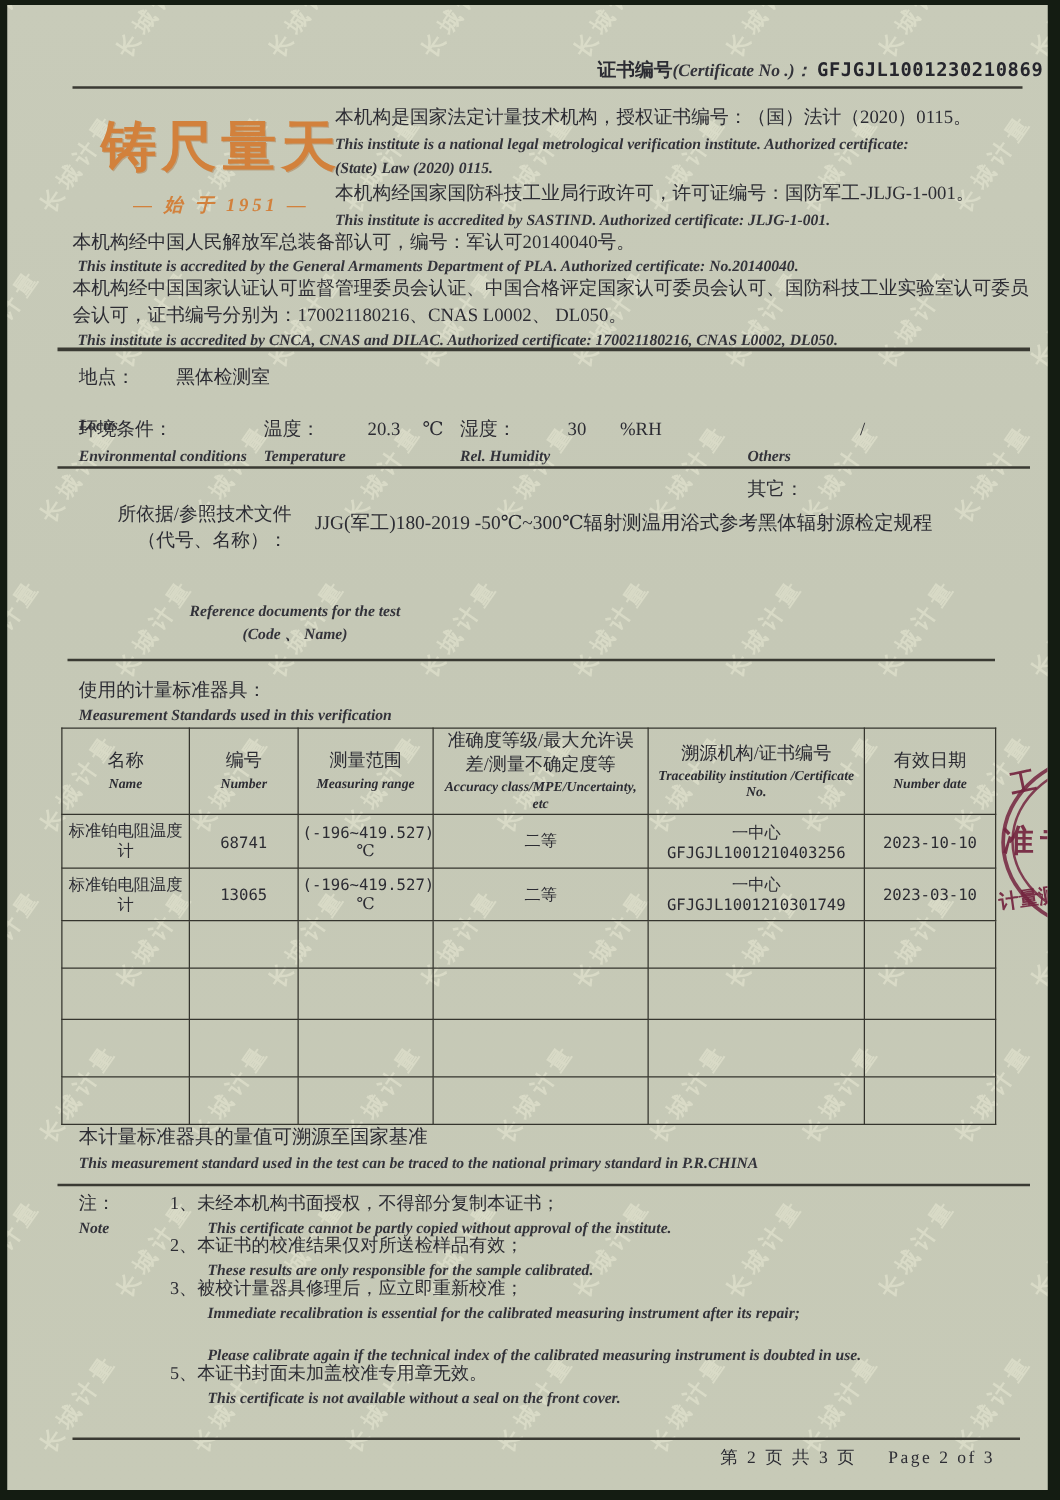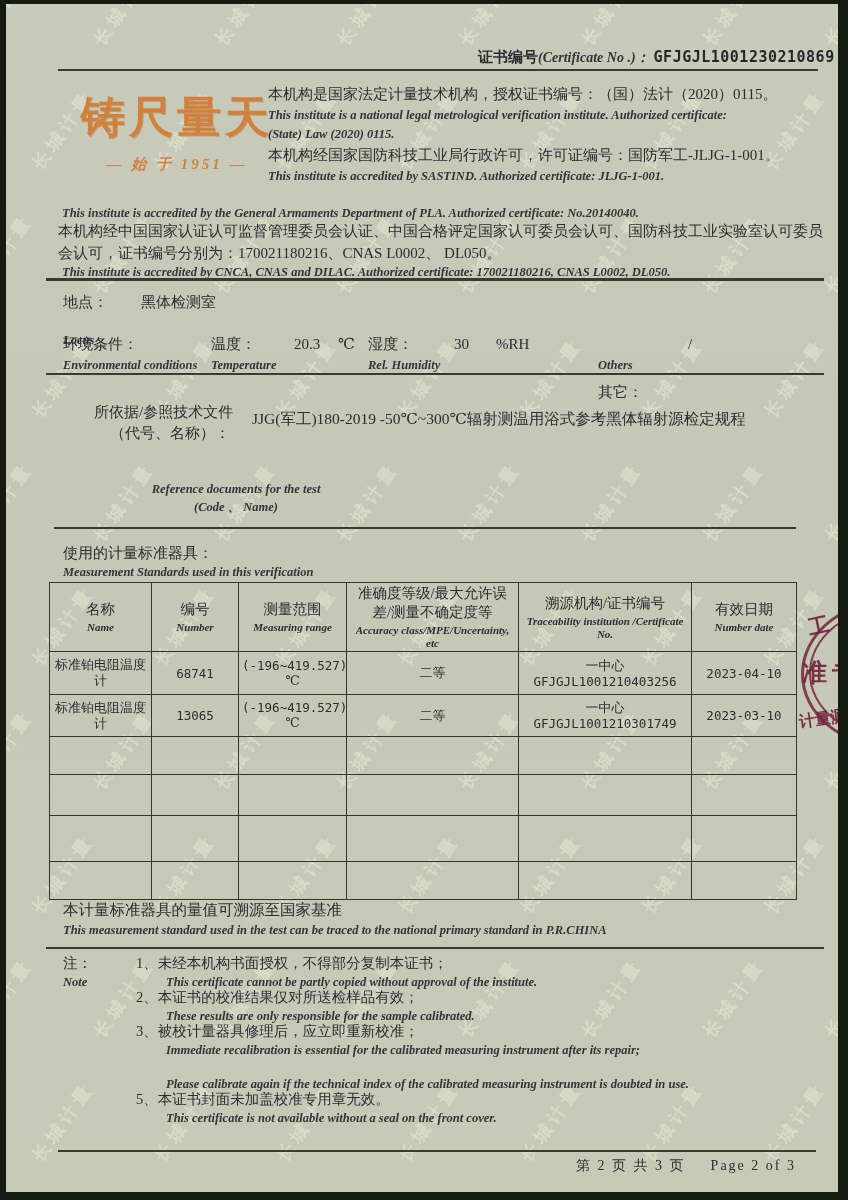--- a/index.html
+++ b/index.html
@@ -176,20 +176,21 @@
       <div class="logo-title">铸尺量天</div>
       <div class="logo-sub" style="margin-top:8px;">— 始 于 1951 —</div>
     </div>
 
     <div class="abs cn" style="left:262px; top:79px; width:556px;">本机构是国家法定计量技术机构，授权证书编号：（国）法计（2020）0115。</div>
     <div class="abs en" style="left:262px; top:103px;">This institute is a national legal metrological verification institute.  Authorized certificate:</div>
     <div class="abs en" style="left:262px; top:122px;">(State) Law (2020) 0115.</div>
     <div class="abs cn" style="left:262px; top:140px; width:556px;">本机构经国家国防科技工业局行政许可，许可证编号：国防军工-JLJG-1-001。</div>
     <div class="abs en" style="left:262px; top:164px;">This institute is accredited by SASTIND. Authorized certificate: JLJG-1-001.</div>
 
+    <div class="abs cn" style="left:52px; top:179px; width:766px;">本机构经中国人民解放军总装备部认可，编号：军认可20140040号。</div>
     <div class="abs en" style="left:56px; top:201px;">This institute is accredited by the General Armaments Department of PLA. Authorized certificate: No.20140040.</div>
     <div class="abs cn" style="left:52px; top:216px; width:766px;">本机构经中国国家认证认可监督管理委员会认证、中国合格评定国家认可委员会认可、国防科技工业实验室认可委员会认可，证书编号分别为：170021180216、CNAS L0002、 DL050。</div>
     <div class="abs en" style="left:56px; top:260px;">This institute is accredited by CNCA, CNAS and DILAC. Authorized certificate: 170021180216, CNAS L0002, DL050.</div>
     <div class="hr" style="left:40px; top:274px; width:778px; height:2.5px;"></div>
 
     <div class="abs cn" style="left:57px; top:287px;">地点：</div>
     <div class="abs cn" style="left:135px; top:287px;">黑体检测室</div>
     <div class="abs en" style="left:57px; top:310px;margin-top:18px;">Locus</div>
 
     <div class="abs cn" style="left:57px; top:329px;">环境条件：</div>
@@ -265,21 +266,21 @@
           <div class="cell-cn">℃</div>
         </td>
         <td>
               <div class="cell-cn">二等</div>
             </td>
         <td>
           <div class="cell-cn">一中心</div>
           <div class="cell-num">GFJGJL1001210403256</div>
         </td>
         <td>
-              <div class="cell-num">2023-04-10</div>
+              <div class="cell-num">2023-10-10</div>
             </td>
       </tr>
       <tr style="height:42px;">
         <td>
               <div class="cell-cn">标准铂电阻温度计</div>
             </td>
         <td>
               <div class="cell-num">13065</div>
             </td>
         <td>

